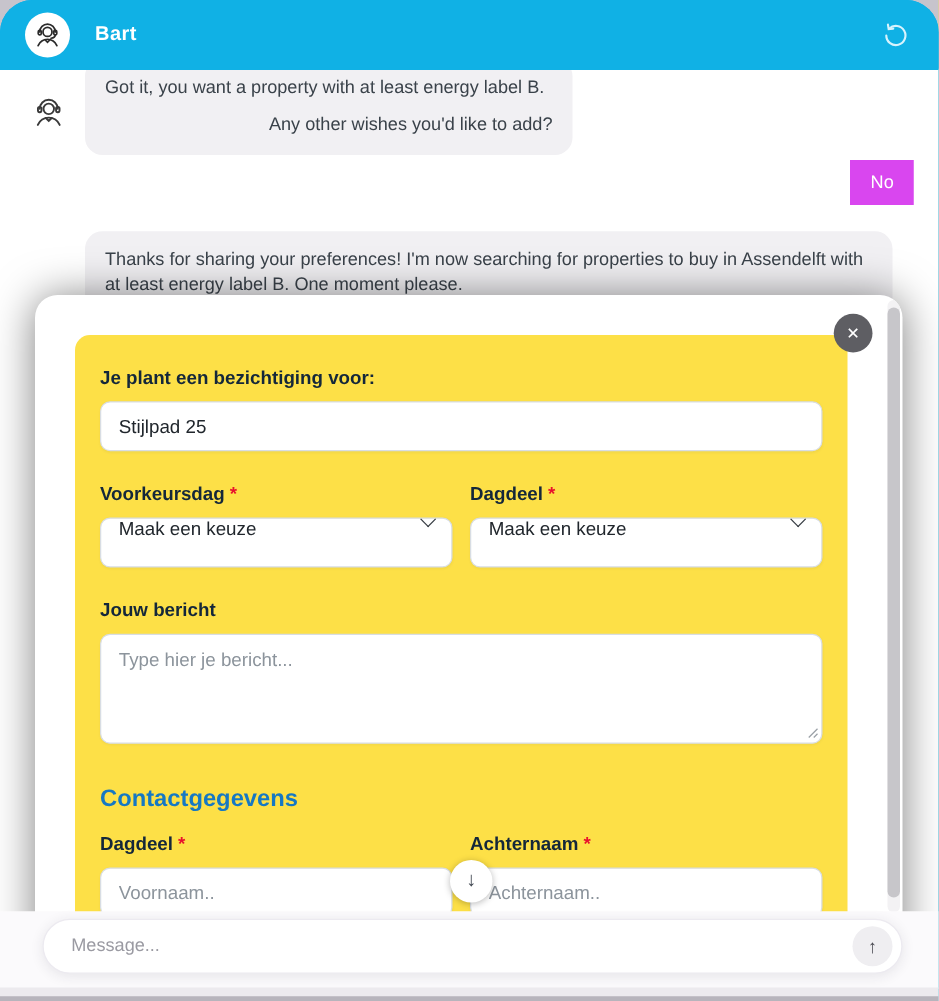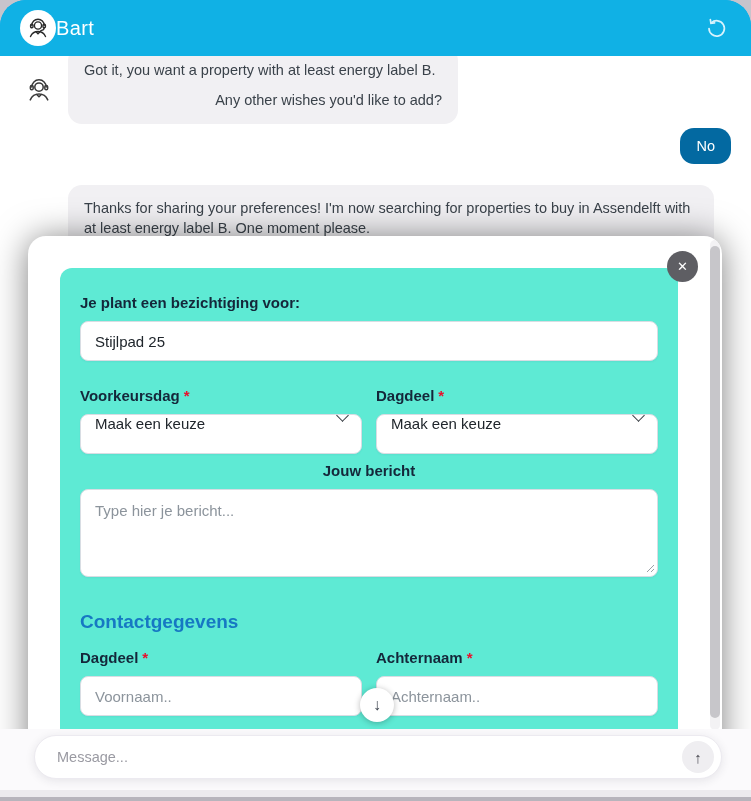--- a/index.html
+++ b/index.html
@@ -14,38 +14,38 @@
   .header {
     position:absolute; top:0; left:0; right:0; height:56px;
     background:#10b1e5; border-radius:24px 24px 0 0;
     display:flex; align-items:center; z-index:3;
   }
   .avatar {
     width:36px; height:36px; border-radius:50%; background:#ffffff;
     margin-left:20px; display:flex; align-items:center; justify-content:center;
     flex:0 0 auto;
   }
-  .header-title { margin-left:0; color:#ffffff; font-weight:normal; font-size:20px; letter-spacing:.4px; }
+  .header-title { margin-left:20px; color:#ffffff; font-weight:bold; font-size:16px; letter-spacing:.4px; }
   .refresh-btn {
     margin-left:auto; margin-right:22px; width:26px; height:26px;
     display:flex; align-items:center; justify-content:center; cursor:pointer;
   }
   
   .bubble {
     position:absolute; background:#f1f0f3; border-radius:14px;
     padding:13px 16px; font-size:14.5px; color:#3a424a; line-height:1.4;
   }
   .bubble p { margin:0; }
   .bubble p + p { margin-top:10px;text-align:right; }
   .msg1 { left:68px; top:47px; width:358px; z-index:1; }
   .msg2 { left:68px; top:185px; width:614px; z-index:1; }
   .bot-avatar { position:absolute; left:25px; top:76px; width:28px; height:28px; z-index:1; }
   .no-btn {
     position:absolute; top:128px; right:20px; z-index:1;
-    background:#0369a1; color:#ffffff; border:none; border-radius:14px;
+    background:#d946ef; color:#ffffff; border:none; border-radius:0;
     padding:10px 16px; font-size:14.5px; font-family:inherit; cursor:pointer;
   }
   
   .modal {
     position:absolute; left:28px; top:236px; width:694px; height:560px;
     background:#ffffff; border-radius:18px 18px 0 0;
     box-shadow:0 2px 34px rgba(0,0,0,.5);
     z-index:5; overflow:hidden;
   }
   .modal-close {
@@ -57,21 +57,21 @@
   .sb-track {
     position:absolute; top:4px; right:2px; width:10px; height:490px;
     background:#f3f2f4; border-radius:6px; z-index:6;
   }
   .sb-thumb {
     position:absolute; top:6px; left:0; width:10px; height:472px;
     background:#c7c6ca; border-radius:6px; cursor:grab;
   }
   .form-panel {
     position:absolute; left:32px; top:32px; width:618px;
-    background:#5eead4; border-radius:12px;
+    background:#fde047; border-radius:12px;
     padding:26px 20px 40px; box-sizing:border-box;
   }
   .field-label { font-weight:bold; font-size:15px; color:#14273a; margin-bottom:10px; }
   .req { color:#e8112d; margin-left:4px; font-weight:bold; }
   .text-input, .select-box, .textarea {
     width:100%; box-sizing:border-box; background:#ffffff;
     border:1px solid #d8dde3; border-radius:8px;
     font-size:15px; color:#20262c; font-family:inherit;
     box-shadow:0 1px 2px rgba(16,36,94,.05);
   }
@@ -80,21 +80,21 @@
   .select-box {
     height:40px; padding:0 14px; display:flex; align-items:flex-start;
     justify-content:space-between; cursor:pointer;
   }
   .chevron {
     width:8px; height:8px; border-right:1.8px solid #343a40; border-bottom:1.8px solid #343a40;
     transform:rotate(45deg); margin-top:-4px; flex:0 0 auto;
   }
   .row { display:flex; gap:14px; margin-top:26px; }
   .col { flex:1; min-width:0; }
-  .mt { margin-top:8px;text-align:center; }
+  .mt { margin-top:26px; }
   .ta-wrap { position:relative; }
   .textarea { height:88px; padding:12px 14px; resize:none; display:block; }
   .textarea::placeholder { color:#8c949c; }
   .resize-grip { position:absolute; right:3px; bottom:4px; pointer-events:none; }
   .section-heading { margin-top:34px; font-size:19px; font-weight:bold; color:#1678c3; }
   .row2 { margin-top:16px; }
   
   .scroll-down-btn {
     position:absolute; left:360px; top:688px; width:34px; height:34px;
     border-radius:50%; background:#ffffff; box-shadow:0 1px 6px rgba(0,0,0,.28);

